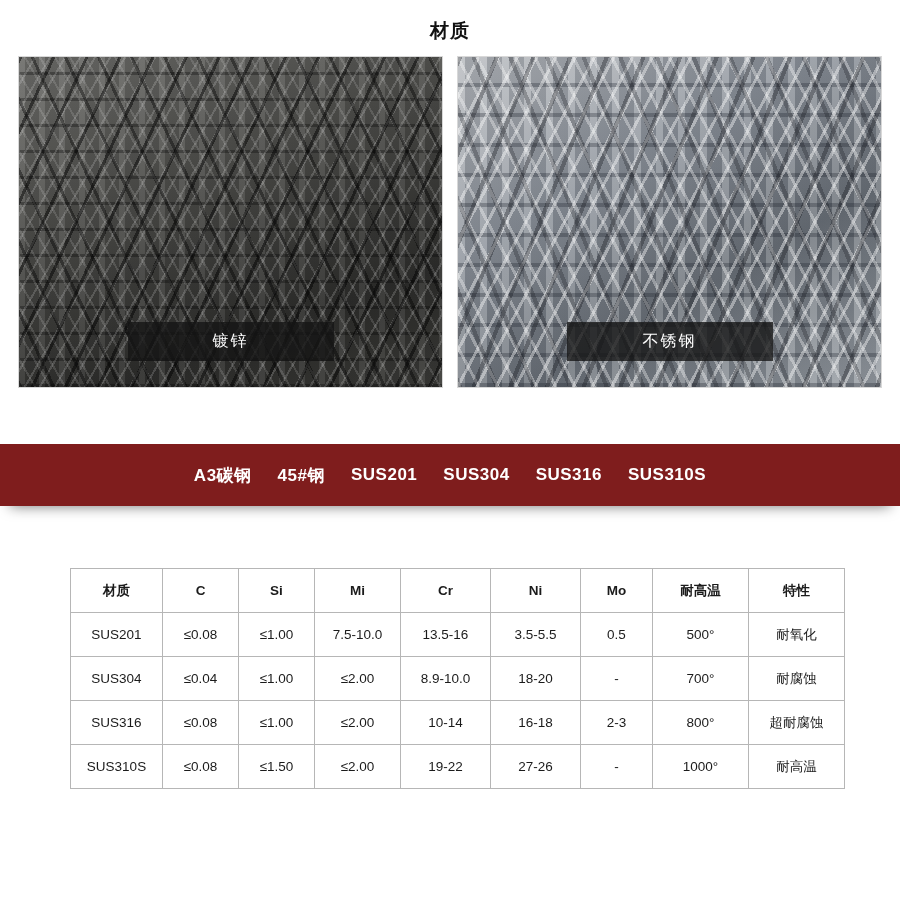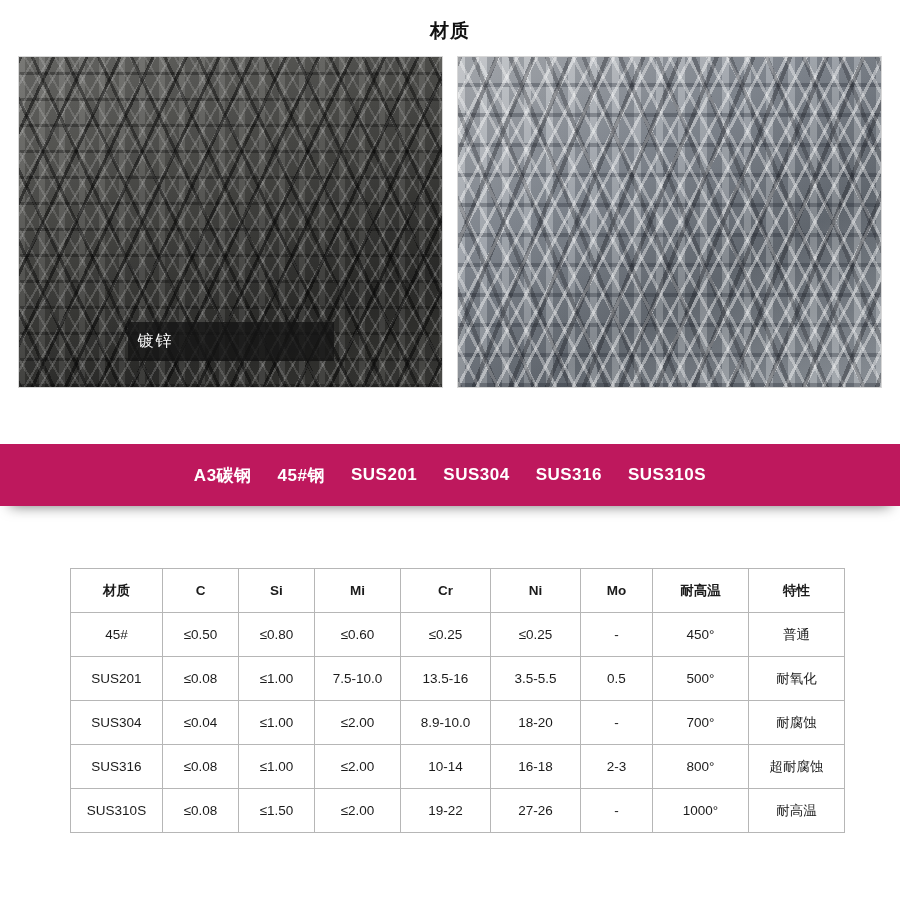--- a/index.html
+++ b/index.html
@@ -90,34 +90,35 @@
 
   .caption-bar {
     position: absolute;
     left: 50%;
     transform: translateX(-50%);
     bottom: 26px;
     min-width: 186px;
     padding: 9px 10px;
     background: rgba(20,20,20,0.78);
     color: #ffffff;
+    text-align: center;
     font-size: 16px;
     letter-spacing: 2px;
     font-weight: 500;
   }
 
   
   .banner-wrap {
     margin-top: 56px;
     padding: 0;
   }
   .banner {
     position: relative;
     height: 62px;
-    background: #be185d;
+    background: #7f1d1d;
     display: flex;
     align-items: center;
     justify-content: center;
     box-shadow: 0 10px 14px -10px rgba(0,0,0,0.55);
   }
   .banner-inner {
     display: flex;
     align-items: center;
     gap: 26px;
     color: #ffffff;
@@ -165,20 +166,21 @@
 
   <div class="page-title">材质</div>
 
   <div class="photo-row">
     <div class="photo">
       <div class="photo-inner mesh-dark"></div>
       <div class="caption-bar">镀锌</div>
     </div>
     <div class="photo">
       <div class="photo-inner mesh-light"></div>
+      <div class="caption-bar">不锈钢</div>
     </div>
   </div>
 
   <div class="banner-wrap">
     <div class="banner">
       <div class="banner-inner">
         <span class="banner-item">A3碳钢</span>
         <span class="banner-item">45#钢</span>
         <span class="banner-item">SUS201</span>
         <span class="banner-item">SUS304</span>
@@ -209,31 +211,20 @@
           <th>Mi</th>
           <th>Cr</th>
           <th>Ni</th>
           <th>Mo</th>
           <th>耐高温</th>
           <th>特性</th>
         </tr>
       </thead>
       <tbody>
         <tr>
-          <td>45#</td>
-          <td>≤0.50</td>
-          <td>≤0.80</td>
-          <td>≤0.60</td>
-          <td>≤0.25</td>
-          <td>≤0.25</td>
-          <td>-</td>
-          <td>450°</td>
-          <td>普通</td>
-        </tr>
-        <tr>
           <td>SUS201</td>
           <td>≤0.08</td>
           <td>≤1.00</td>
           <td>7.5-10.0</td>
           <td>13.5-16</td>
           <td>3.5-5.5</td>
           <td>0.5</td>
           <td>500°</td>
           <td>耐氧化</td>
         </tr>

